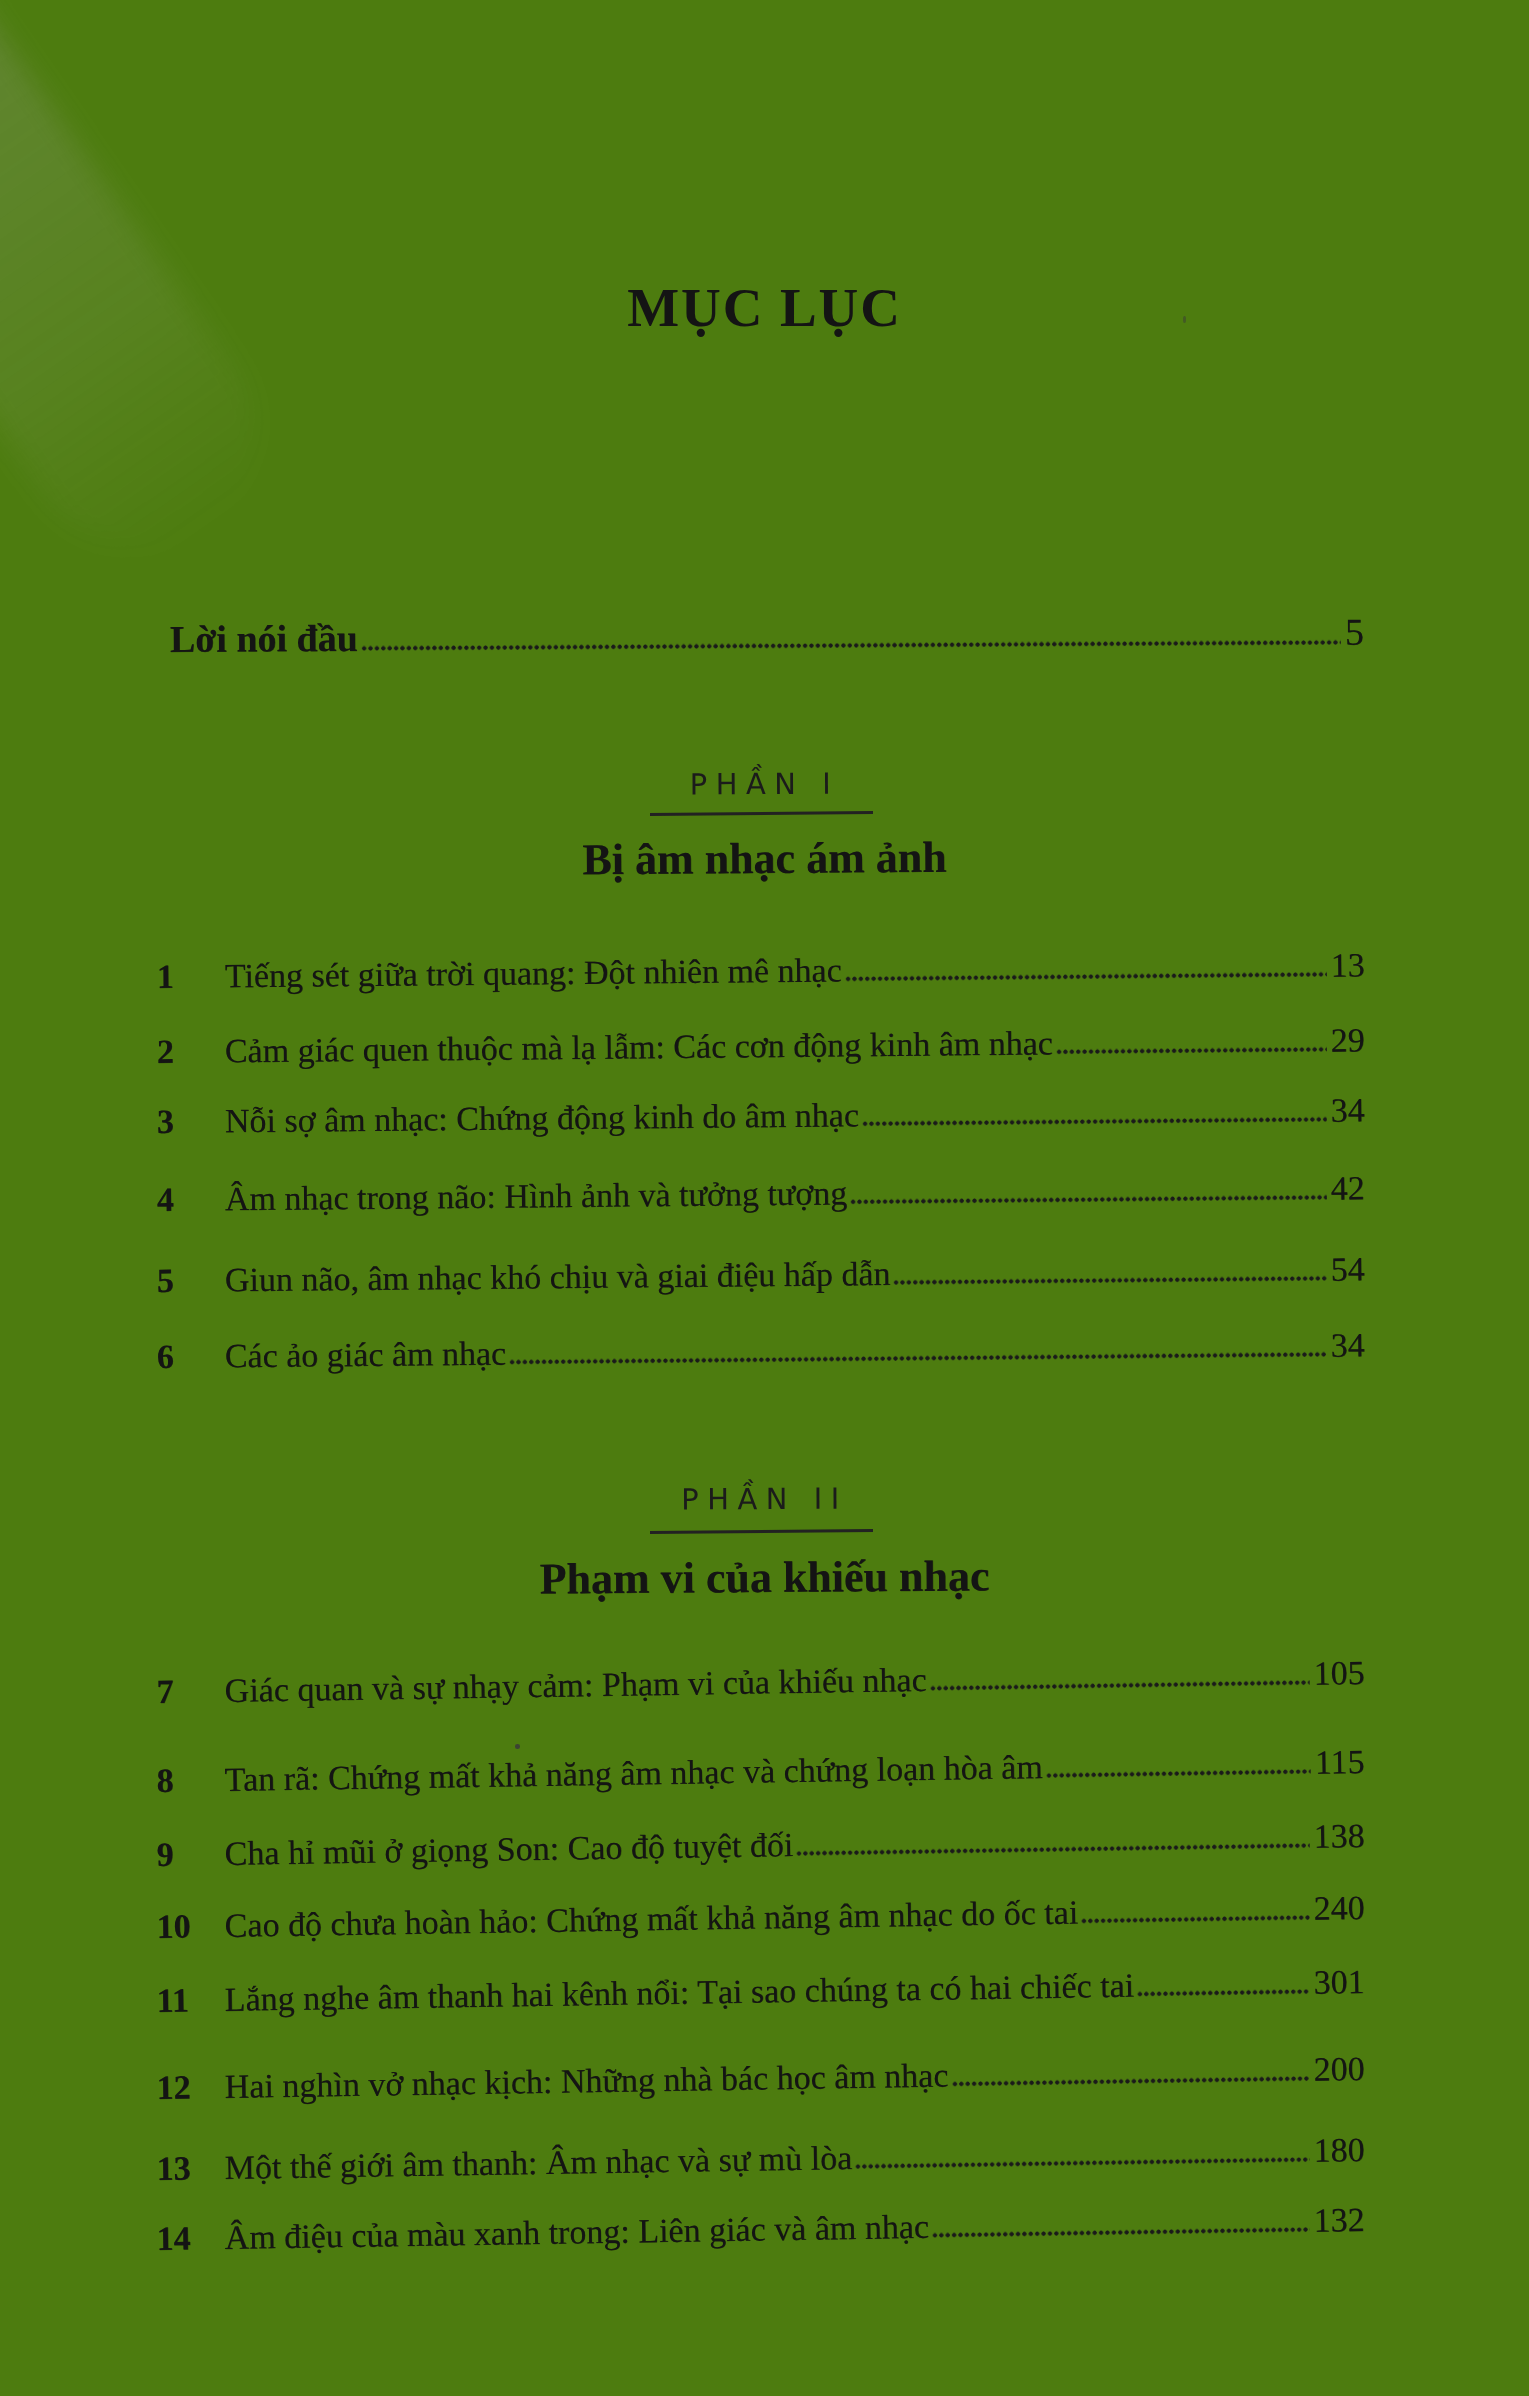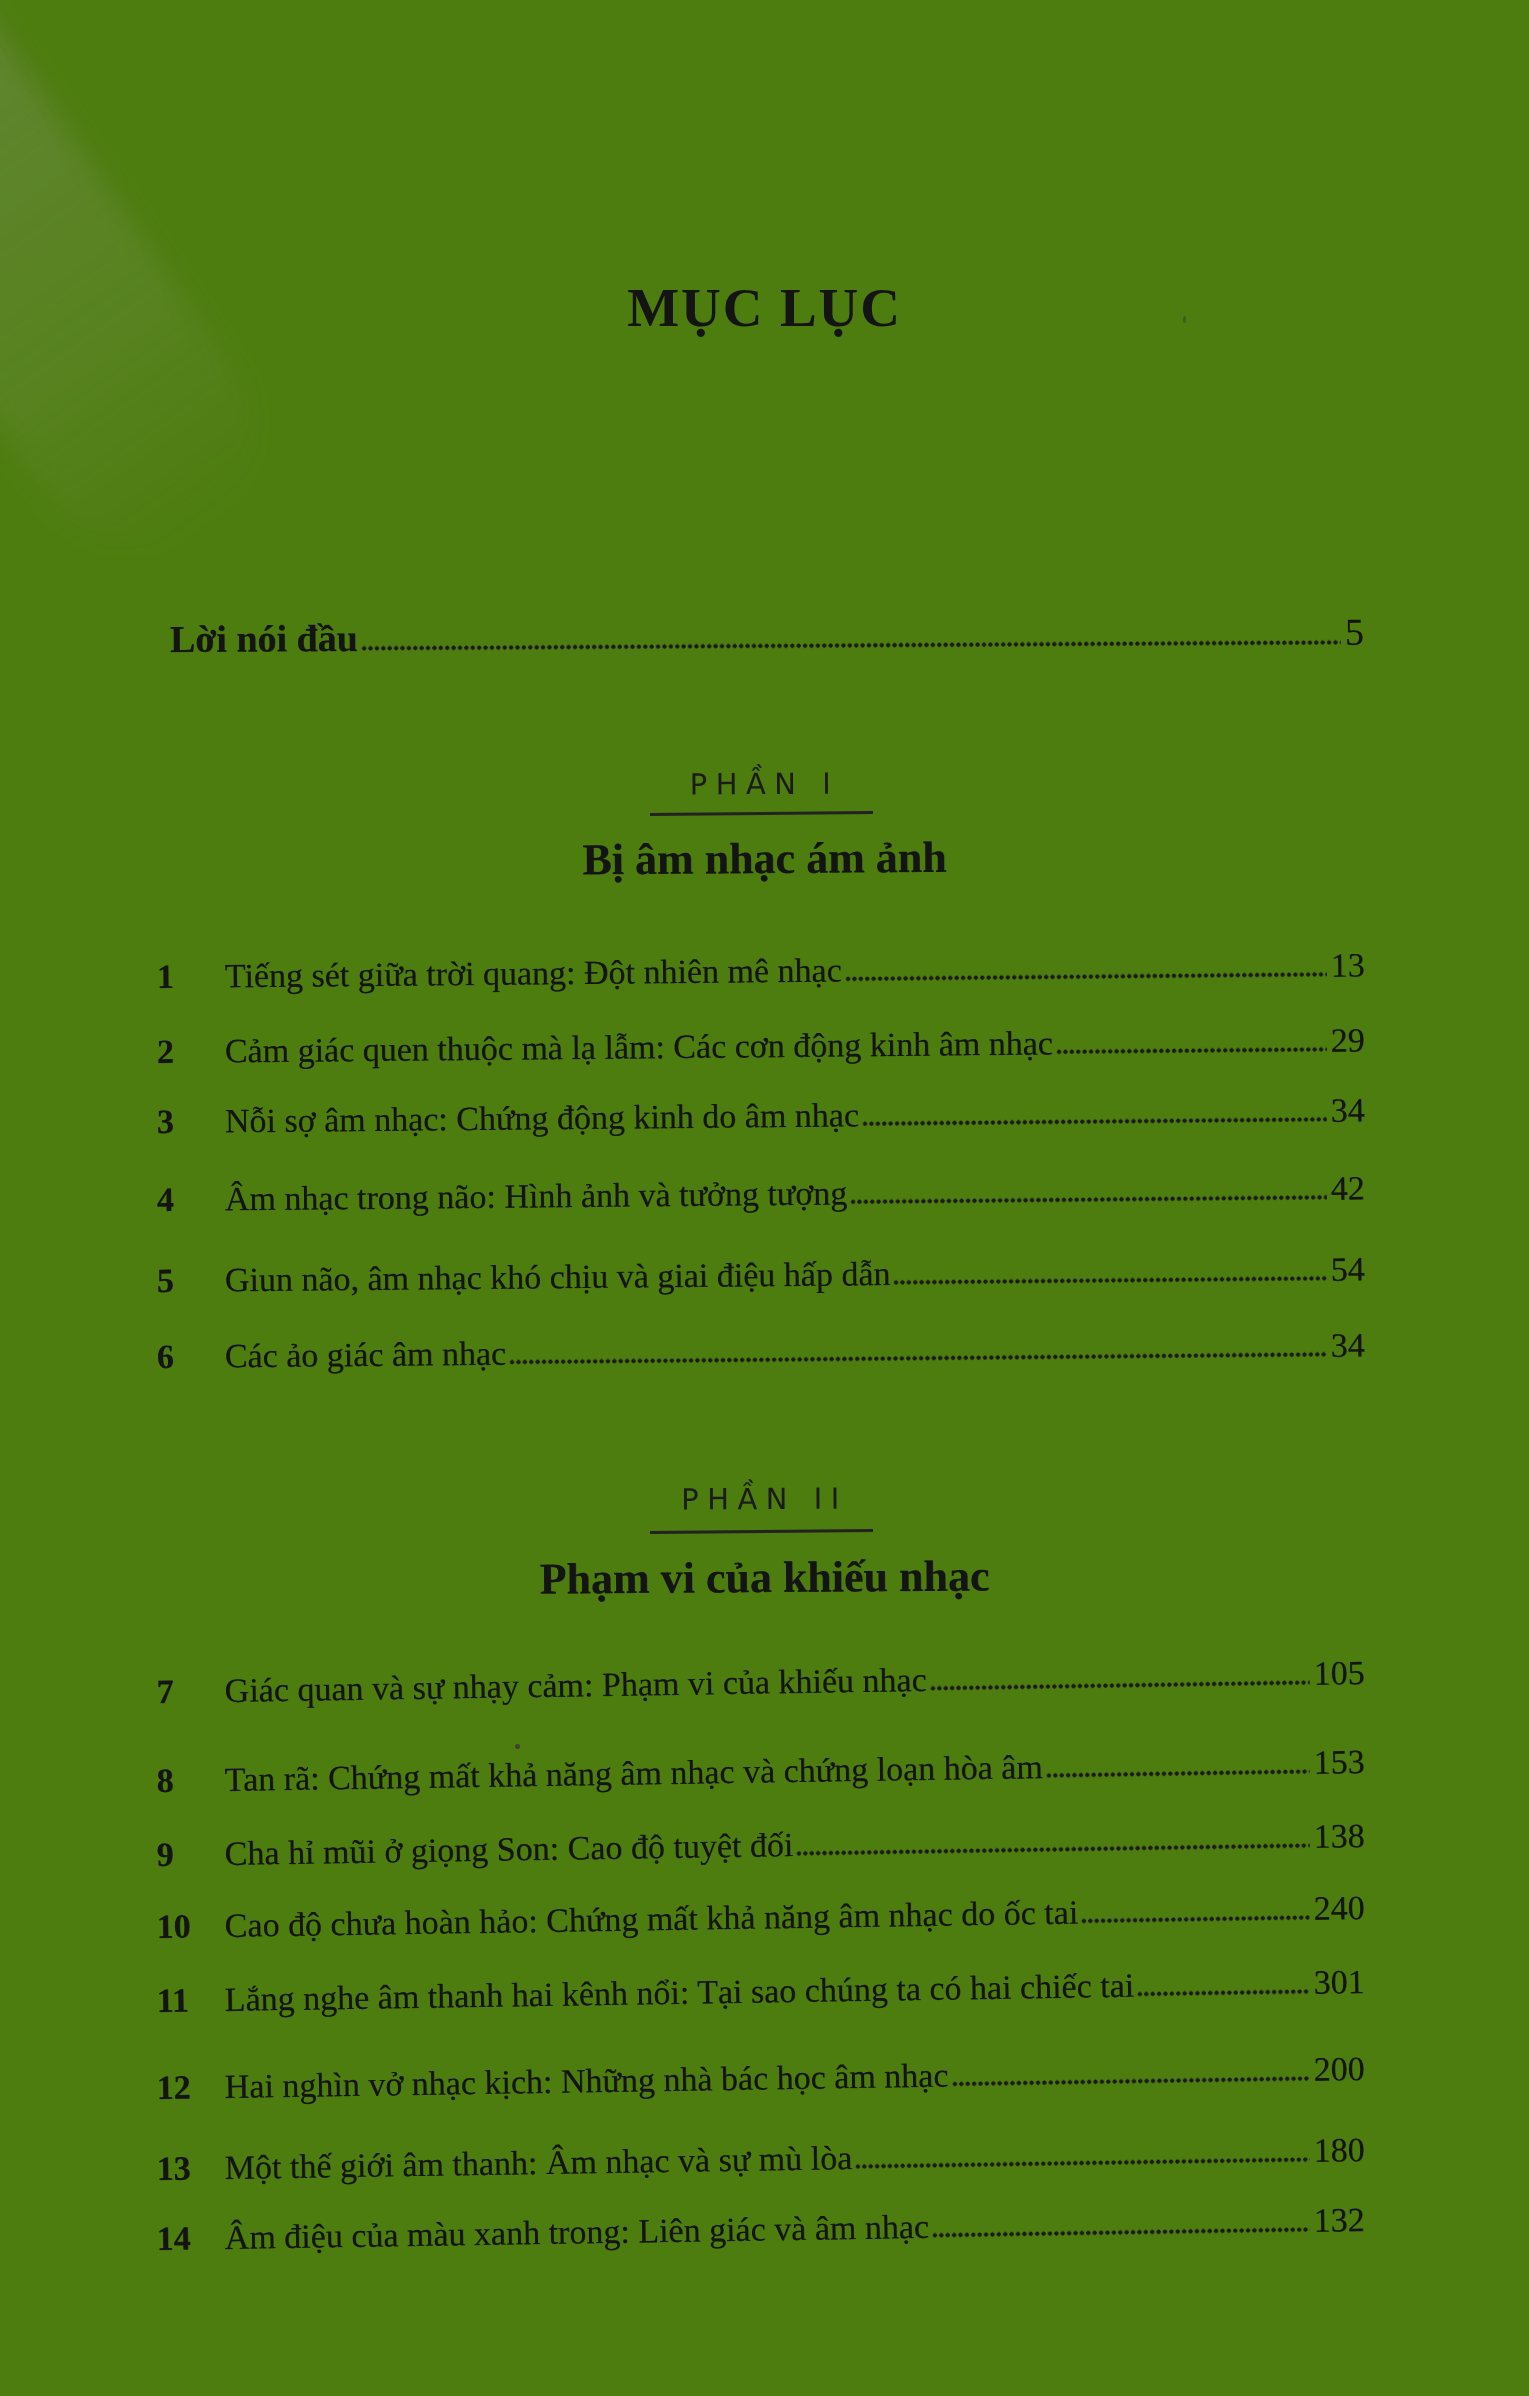--- a/index.html
+++ b/index.html
@@ -153,21 +153,21 @@
   <div class="toc-row tilt-c" style="top:1673px;">
     <span class="num">7</span>
     <span class="t">Giác quan và sự nhạy cảm: Phạm vi của khiếu nhạc</span>
     <span class="dots"></span>
     <span class="pg">105</span>
   </div>
   <div class="toc-row tilt-c" style="top:1762px;">
     <span class="num">8</span>
     <span class="t">Tan rã: Chứng mất khả năng âm nhạc và chứng loạn hòa âm</span>
     <span class="dots"></span>
-    <span class="pg">153</span>
+    <span class="pg">115</span>
   </div>
   <div class="toc-row tilt-c" style="top:1836px;">
     <span class="num">9</span>
     <span class="t">Cha hỉ mũi ở giọng Son: Cao độ tuyệt đối</span>
     <span class="dots"></span>
     <span class="pg">138</span>
   </div>
   <div class="toc-row tilt-c" style="top:1908px;">
     <span class="num">10</span>
     <span class="t">Cao độ chưa hoàn hảo: Chứng mất khả năng âm nhạc do ốc tai</span>

